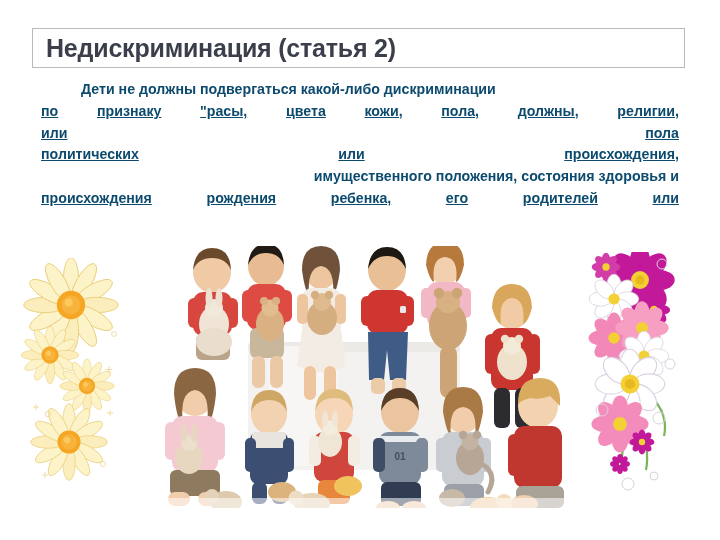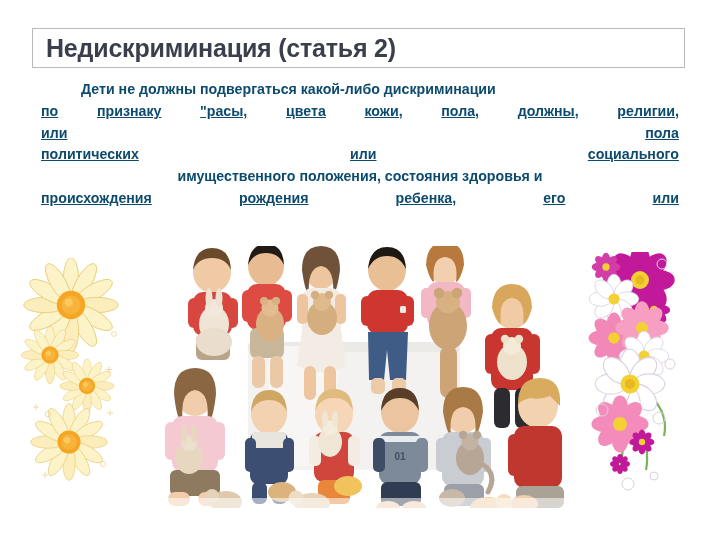--- a/index.html
+++ b/index.html
@@ -71,21 +71,21 @@
   
   .just {
     display: flex;
     justify-content: space-between;
     width: 638px;
     text-decoration: underline;
   }
   .line-plain {
     display: block;
     width: 638px;
-    text-align: center;
+    text-align: right;
   }
   .line-indent {
     display: block;
     width: 638px;
     text-align: left;
     text-indent: 40px;
   }
 
   
   #photo {
@@ -124,28 +124,29 @@
           <span>должны,</span>
           <span>религии,</span>
         </div>
         <div class="para-line just">
           <span>или</span>
           <span>пола</span>
         </div>
         <div class="para-line just">
           <span>политических</span>
           <span>или</span>
-          <span>социального</span>
+          <span>происхождения,</span>
         </div>
         <div class="para-line line-plain">имущественного положения, состояния здоровья и</div>
         <div class="para-line just">
           <span>происхождения</span>
           <span>рождения</span>
           <span>ребенка,</span>
           <span>его</span>
+          <span>родителей</span>
           <span>или</span>
         </div>
       </div>
   </div>
 
   <div id="photo">
     <svg width="416" height="294" viewBox="0 0 416 294" xmlns="http://www.w3.org/2000/svg">
       <rect x="0" y="0" width="416" height="294" fill="#ffffff"></rect>
 
       <g>

